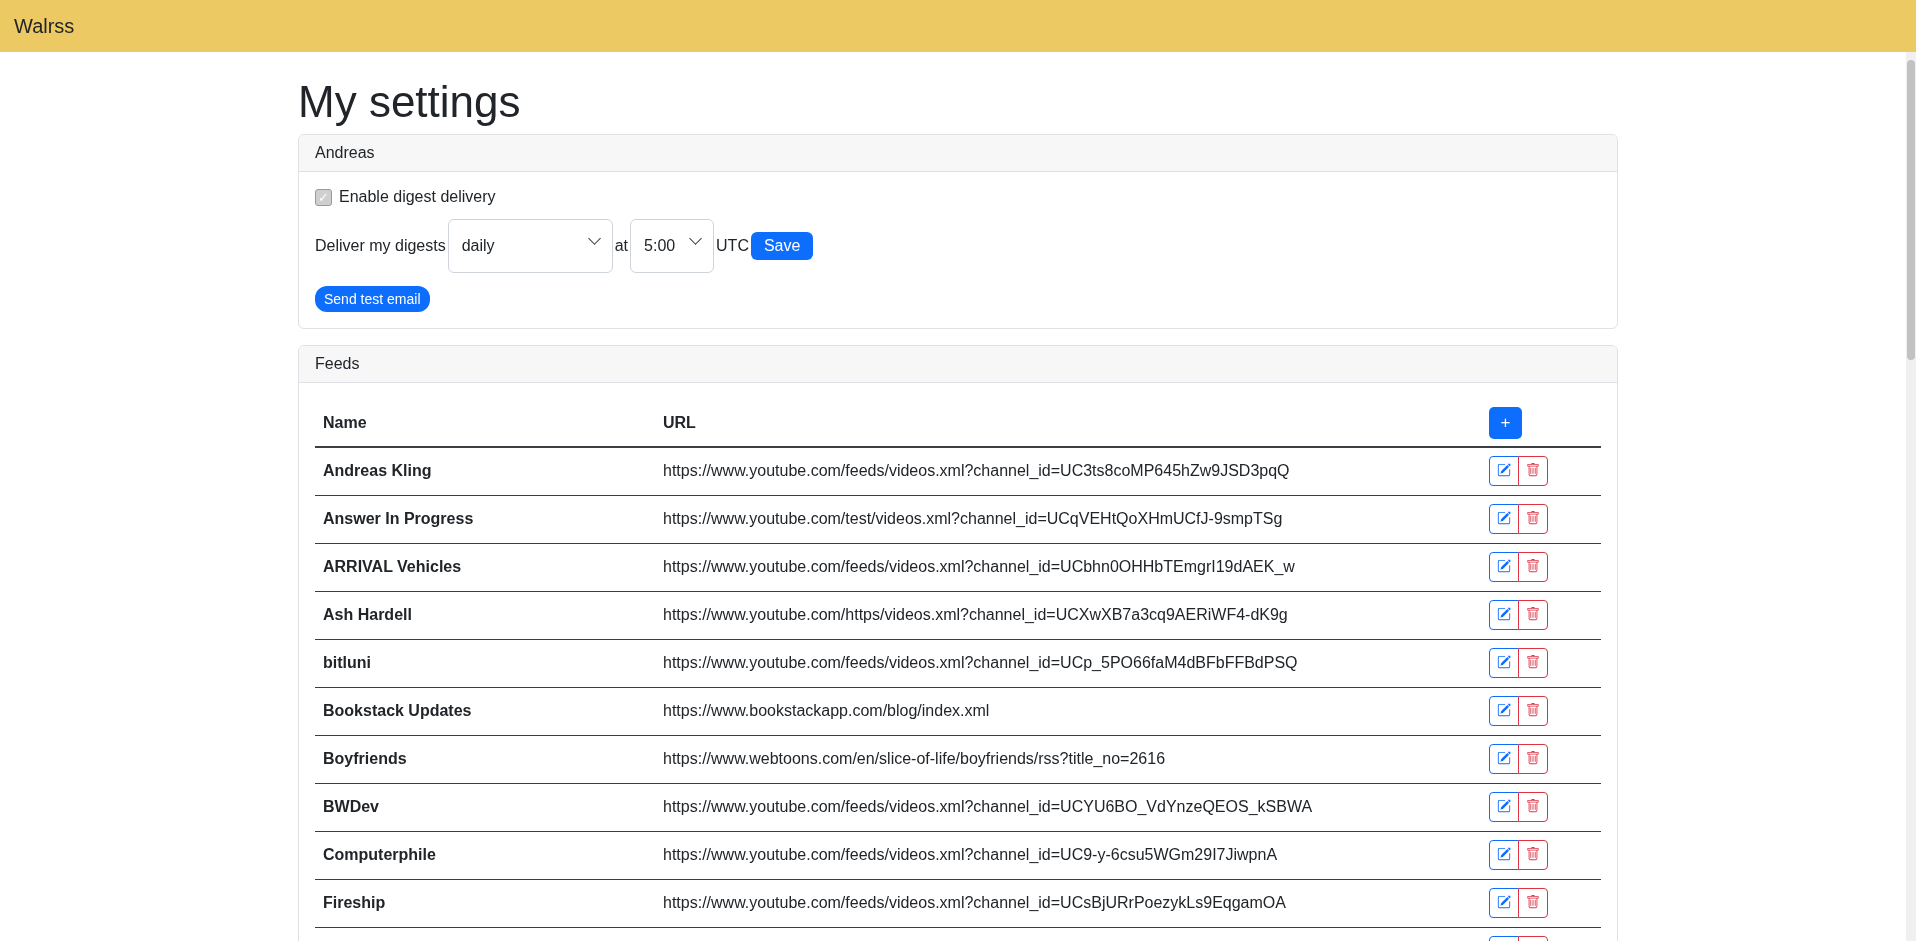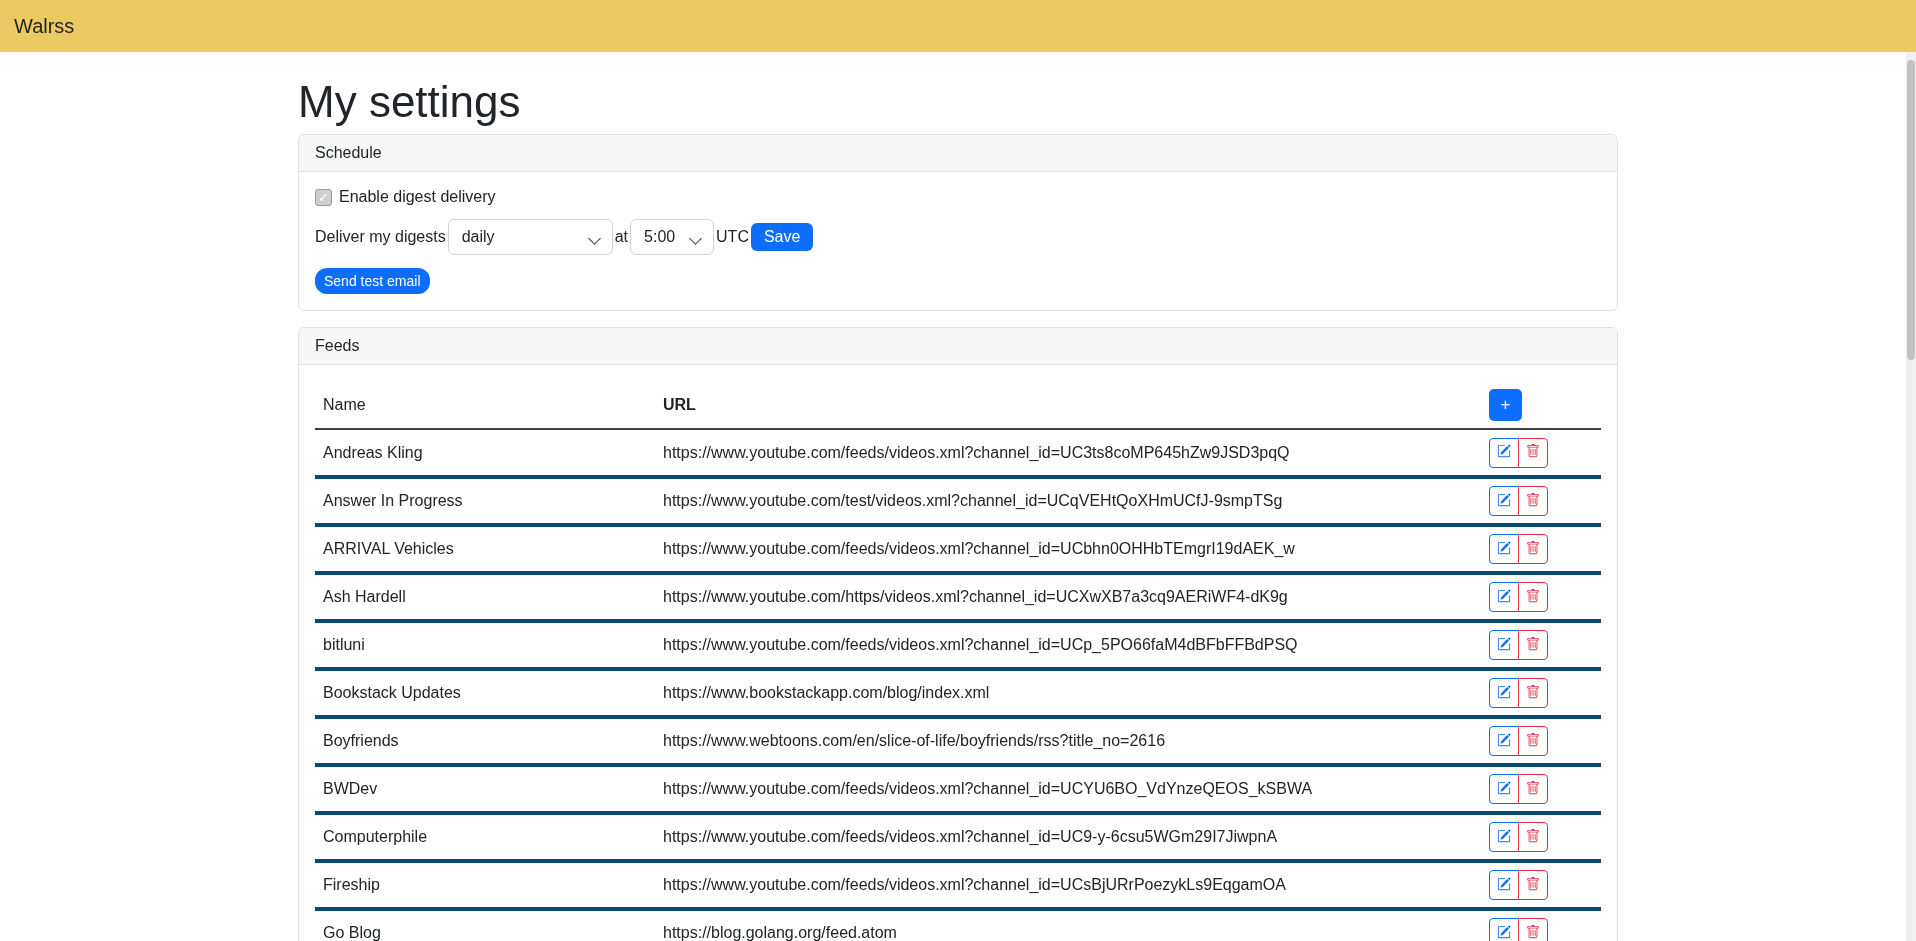--- a/index.html
+++ b/index.html
@@ -72,21 +72,21 @@
     border: 1px solid #9a9a9a;
     border-radius: 3px;
     background: #cfcfcf;
     color: #ffffff;
     font-size: 13px; line-height: 15px;
     text-align: center;
     cursor: pointer;
   }
   .controls-row { display: flex; align-items: center; gap: 2px; }
   .select-box {
-    height: 36px;
+    height: 54px;
     border: 1px solid #ced4da;
     border-radius: 6px;
     background: #fff;
     display: inline-flex;
     align-items: center;
     padding: 0 34px 0 13px;
     position: relative;
     cursor: pointer;
   }
   .select-box .caret {
@@ -118,22 +118,22 @@
   table.feeds { width: 100%; border-collapse: collapse; table-layout: fixed; }
   col.c-name { width: 340px; }
   col.c-actions { width: 120px; }
   table.feeds th, table.feeds td {
     text-align: left;
     vertical-align: middle;
     padding: 0 8px;
     height: 48px;
   }
   thead tr { border-bottom: 2px solid #3b3f43; }
-  tbody tr { border-bottom: 4px solid #0c4a6e; }
-  th.name-col, th.row-name { font-weight: normal; }
+  tbody tr { border-bottom: 1px solid #0c4a6e; }
+  th.name-col, th.row-name { font-weight: bold; }
   td.url-cell { white-space: nowrap; overflow: hidden; }
   .th-actions, .td-actions { text-align: right; padding-right: 26px; }
 
   .btn-add {
     width: 33px; height: 32px;
     font-size: 17px;
     border-radius: 5px;
     margin-right: 2px;
   }
   .btn-group { display: inline-flex; }
@@ -166,21 +166,21 @@
 </nav>
 
 <div class="sb-track">
   <div class="sb-thumb"></div>
 </div>
 
 <main class="container">
   <h1 class="page-title">My settings</h1>
 
   <section class="card">
-    <div class="card-header">Schedule</div>
+    <div class="card-header">Andreas</div>
     <div class="card-body">
       <div class="check-row">
         <span class="checkbox">✓</span>
         <label>Enable digest delivery</label>
       </div>
       <div class="controls-row">
         <span>Deliver my digests</span>
         <span class="select-box select-freq">
           <span>daily</span>
           <span class="caret"></span>

